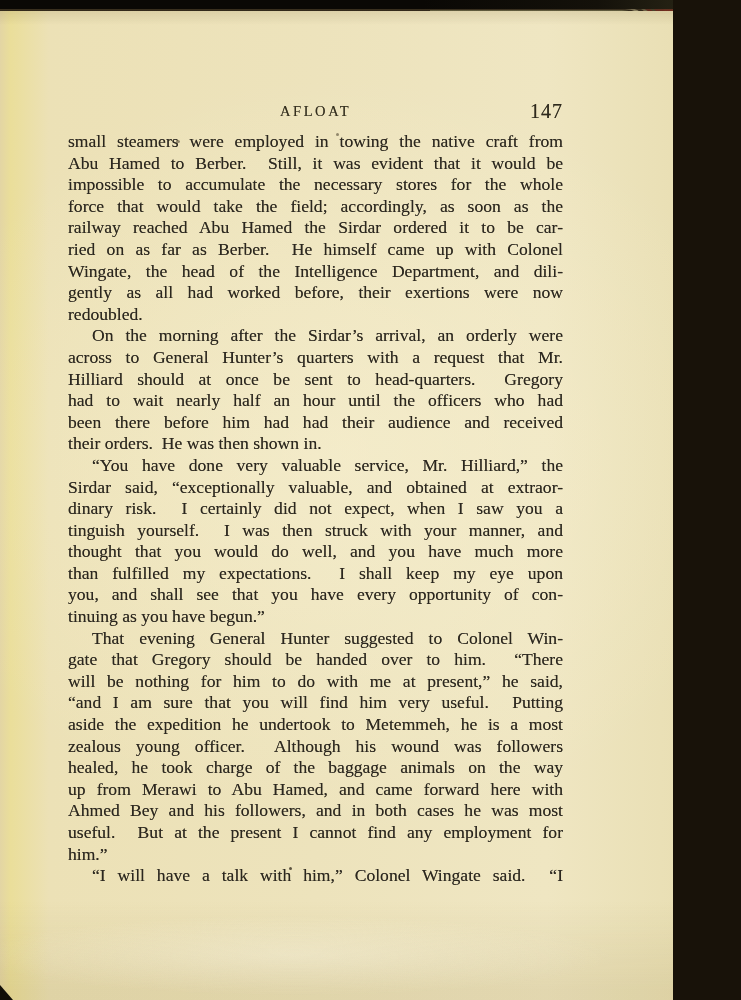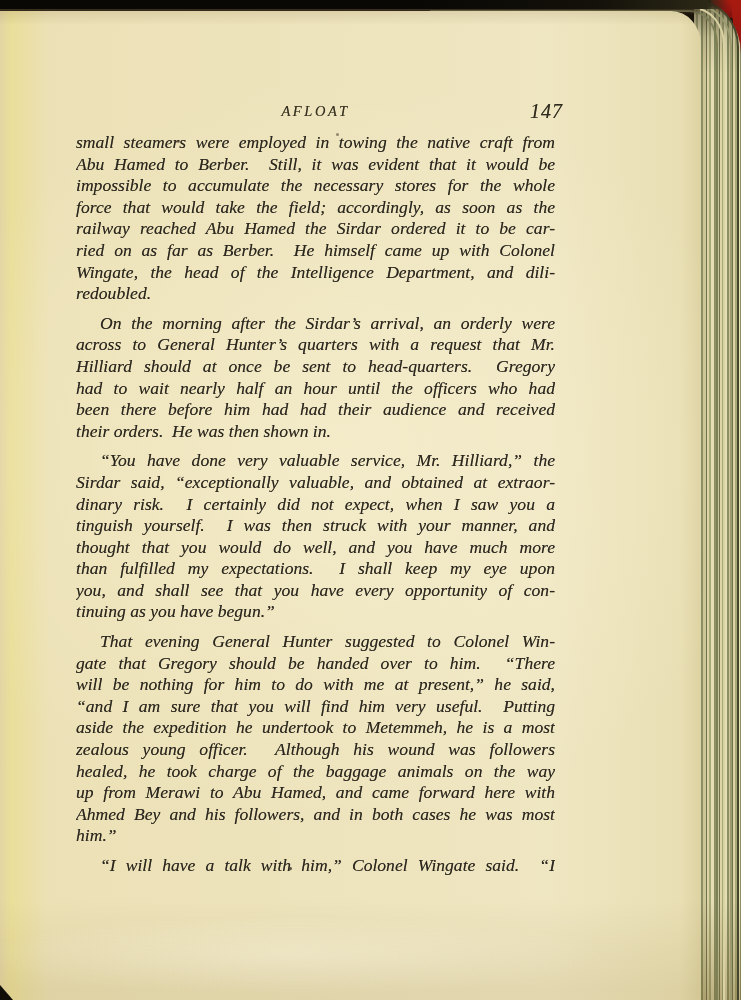--- a/index.html
+++ b/index.html
@@ -2,21 +2,21 @@
 <html><head>
 <meta charset="utf-8">
 <style>
   html,body{margin:0;padding:0;}
   body{
     width:741px;height:1000px;
     background:#181209;
     font-family:"Liberation Serif","DejaVu Serif",serif;
     overflow:hidden;
   }
-  .scan{position:relative;width:741px;height:1000px;overflow:hidden;font-style:italic;}
+  .scan{position:relative;width:673px;height:1000px;overflow:hidden;}
 
   
   .cover-red-patch{
     position:absolute;top:0;right:0;width:30px;height:18px;
     background:linear-gradient(200deg,#b01d10 0%,#8e1410 55%,#5e0e08 100%);
   }
   .cover-red-sliver{
     position:absolute;top:0;right:0;width:10px;height:118px;
     background:linear-gradient(180deg,#a81a10 0%,#8e1410 60%,#6e1a10 100%);
     clip-path:polygon(0 0,100% 0,100% 100%,55% 100%,40% 40%);
@@ -86,21 +86,21 @@
   .running-head{position:relative;height:24px;}
   .head-title{
     position:absolute;left:50%;transform:translateX(-50%);top:3px;
     font-size:14.5px;letter-spacing:2.6px;color:#35301f;
   }
   .head-pagenum{
     position:absolute;right:0;top:0;
     font-size:20px;letter-spacing:1px;color:#2e2a1d;text-align:center;
   }
   .body-text{margin-top:7px;font-size:17.6px;line-height:21.6px;}
-  .paragraph{margin:8px;}
+  .paragraph{margin:0;}
   .paragraph.indent .line:first-child{text-indent:24px;}
   .line{
     text-align:justify;text-align-last:justify;
     white-space:pre-wrap;height:21.6px;overflow:hidden;
   }
   .line.natural{text-align-last:left;}
 
   
   .speck{position:absolute;width:4px;height:3px;border-radius:50%;
     background:rgba(70,58,38,.55);filter:blur(.6px);z-index:6;}
@@ -138,20 +138,21 @@
     </div>
     <div class="body-text">
         <div class="paragraph">
           <div class="line">small steamers were employed in towing the native craft from</div>
           <div class="line">Abu Hamed to Berber.  Still, it was evident that it would be</div>
           <div class="line">impossible to accumulate the necessary stores for the whole</div>
           <div class="line">force that would take the field; accordingly, as soon as the</div>
           <div class="line">railway reached Abu Hamed the Sirdar ordered it to be car-</div>
           <div class="line">ried on as far as Berber.  He himself came up with Colonel</div>
           <div class="line">Wingate, the head of the Intelligence Department, and dili-</div>
+          <div class="line">gently as all had worked before, their exertions were now</div>
           <div class="line natural">redoubled.</div>
         </div>
         <div class="paragraph indent">
           <div class="line">On the morning after the Sirdar’s arrival, an orderly were</div>
           <div class="line">across to General Hunter’s quarters with a request that Mr.</div>
           <div class="line">Hilliard should at once be sent to head-quarters.  Gregory</div>
           <div class="line">had to wait nearly half an hour until the officers who had</div>
           <div class="line">been there before him had had their audience and received</div>
           <div class="line natural">their orders.  He was then shown in.</div>
         </div>
@@ -168,20 +169,21 @@
         <div class="paragraph indent">
           <div class="line">That evening General Hunter suggested to Colonel Win-</div>
           <div class="line">gate that Gregory should be handed over to him.  “There</div>
           <div class="line">will be nothing for him to do with me at present,” he said,</div>
           <div class="line">“and I am sure that you will find him very useful.  Putting</div>
           <div class="line">aside the expedition he undertook to Metemmeh, he is a most</div>
           <div class="line">zealous young officer.  Although his wound was followers</div>
           <div class="line">healed, he took charge of the baggage animals on the way</div>
           <div class="line">up from Merawi to Abu Hamed, and came forward here with</div>
           <div class="line">Ahmed Bey and his followers, and in both cases he was most</div>
+          <div class="line">useful.  But at the present I cannot find any employment for</div>
           <div class="line natural">him.”</div>
         </div>
         <div class="paragraph indent">
           <div class="line">“I will have a talk with him,” Colonel Wingate said.  “I</div>
         </div>
       </div>
   </div>
 
 </div>
 

